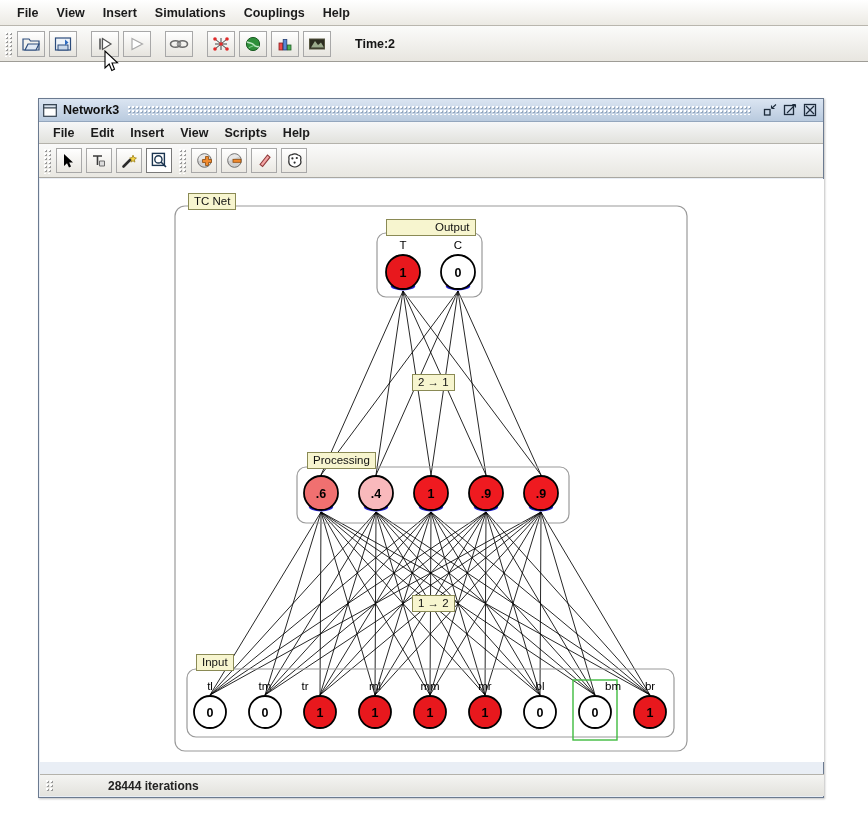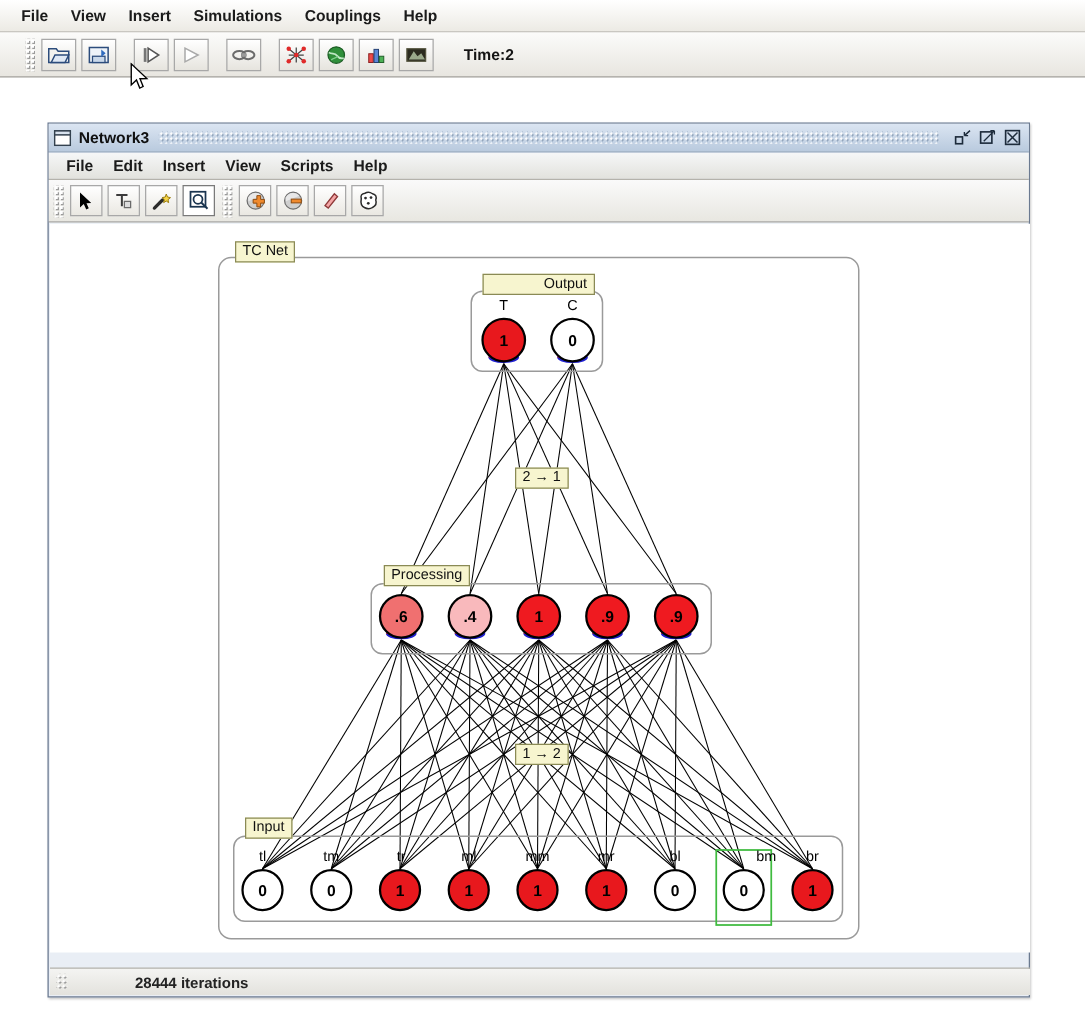--- a/index.html
+++ b/index.html
@@ -26,21 +26,20 @@
     font-size:12.5px;font-weight:bold;color:#1b1b1b;
     padding:3px 9px;cursor:default;white-space:nowrap;
   }
 
   #app-toolbar{
     position:absolute;left:0;top:26px;width:868px;height:36px;
     background:linear-gradient(#fbfbfa,#e8e6e0);
     border-bottom:1px solid #9e9c96;
     display:flex;align-items:center;
     box-sizing:border-box;
-    padding-left:16px;
   }
   .grip{
     width:8px;height:26px;margin:0 3px 0 4px;
     background-image:radial-gradient(#ffffff 40%, transparent 41%),radial-gradient(#9b9b9b 40%, transparent 41%);
     background-size:4px 4px;background-position:0 0, 1px 1px;
   }
   .tbtn{
     width:28px;height:26px;margin:0 2px;
     border:1px solid #a8a8a8;background:linear-gradient(#ffffff,#e6e4de);
     display:flex;align-items:center;justify-content:center;
@@ -532,21 +531,21 @@
           <div class="tag" style="left: 148px; top: 14px;">TC Net</div>
           <div class="tag" style="left: 346px; top: 40px; padding-left: 48px;">Output</div>
           <div class="tag" style="left: 267px; top: 273px;">Processing</div>
           <div class="tag" style="left: 156px; top: 475px;">Input</div>
           <div class="tag" style="left: 372px; top: 195px;">2 → 1</div>
           <div class="tag" style="left: 372px; top: 416px;">1 → 2</div>
           <div class="node-label" style="left: 363px; top: 60px;">T</div>
           <div class="node-label" style="left: 418px; top: 60px;">C</div>
           <div class="node-label" style="left: 170px; top: 501px;">tl</div>
           <div class="node-label" style="left: 225px; top: 501px;">tm</div>
-          <div class="node-label" style="left: 281px; top: 501px;">tr</div>
+          <div class="node-label" style="left: 265px; top: 501px;">tr</div>
           <div class="node-label" style="left: 335px; top: 501px; text-align: center;">ml</div>
           <div class="node-label" style="left: 390px; top: 501px;">mm</div>
           <div class="node-label" style="left: 445px; top: 501px;">mr</div>
           <div class="node-label" style="left: 500px; top: 501px;">bl</div>
           <div class="node-label" style="left: 555px; top: 501px; padding-left: 36px;">bm</div>
           <div class="node-label" style="left: 610px; top: 501px;">br</div>
         </div>
     </div>
 
     <div id="statusbar">

